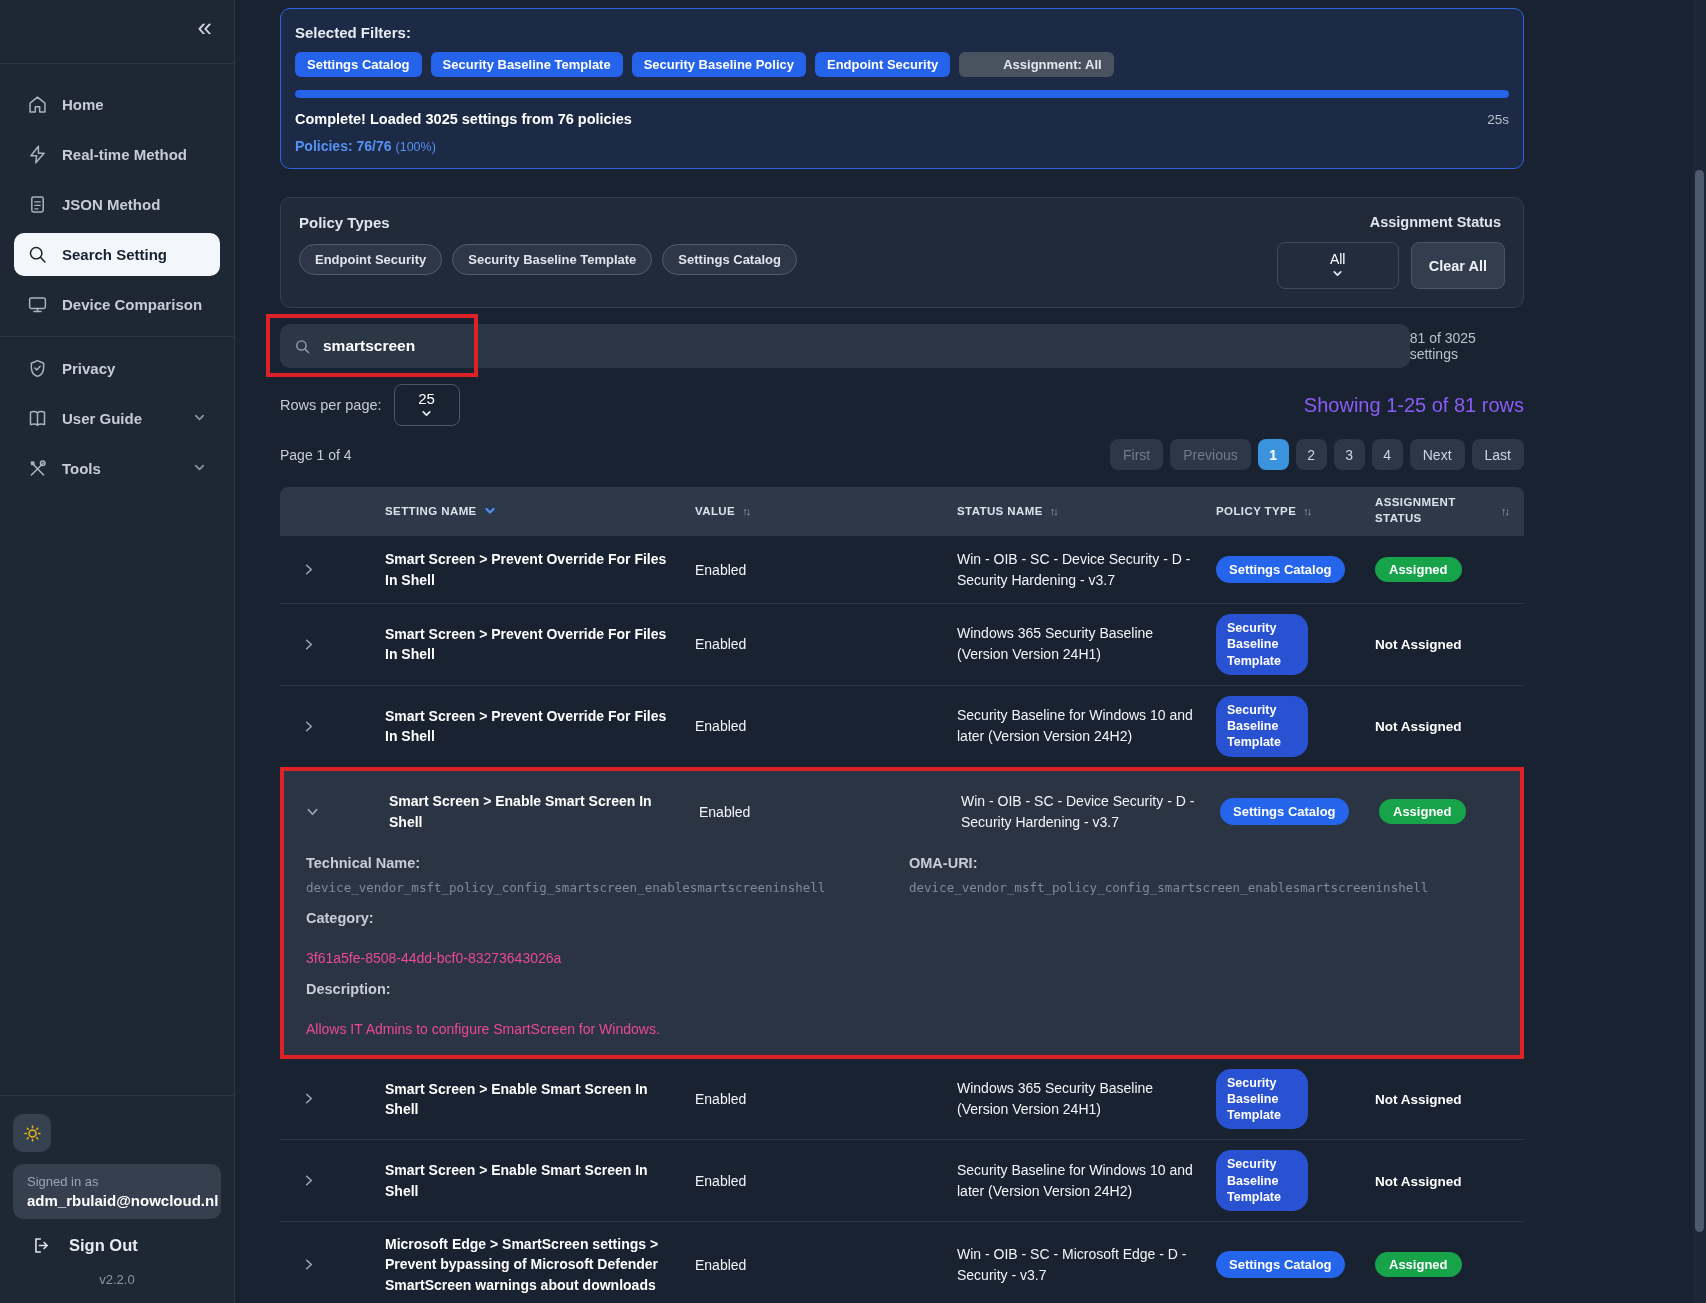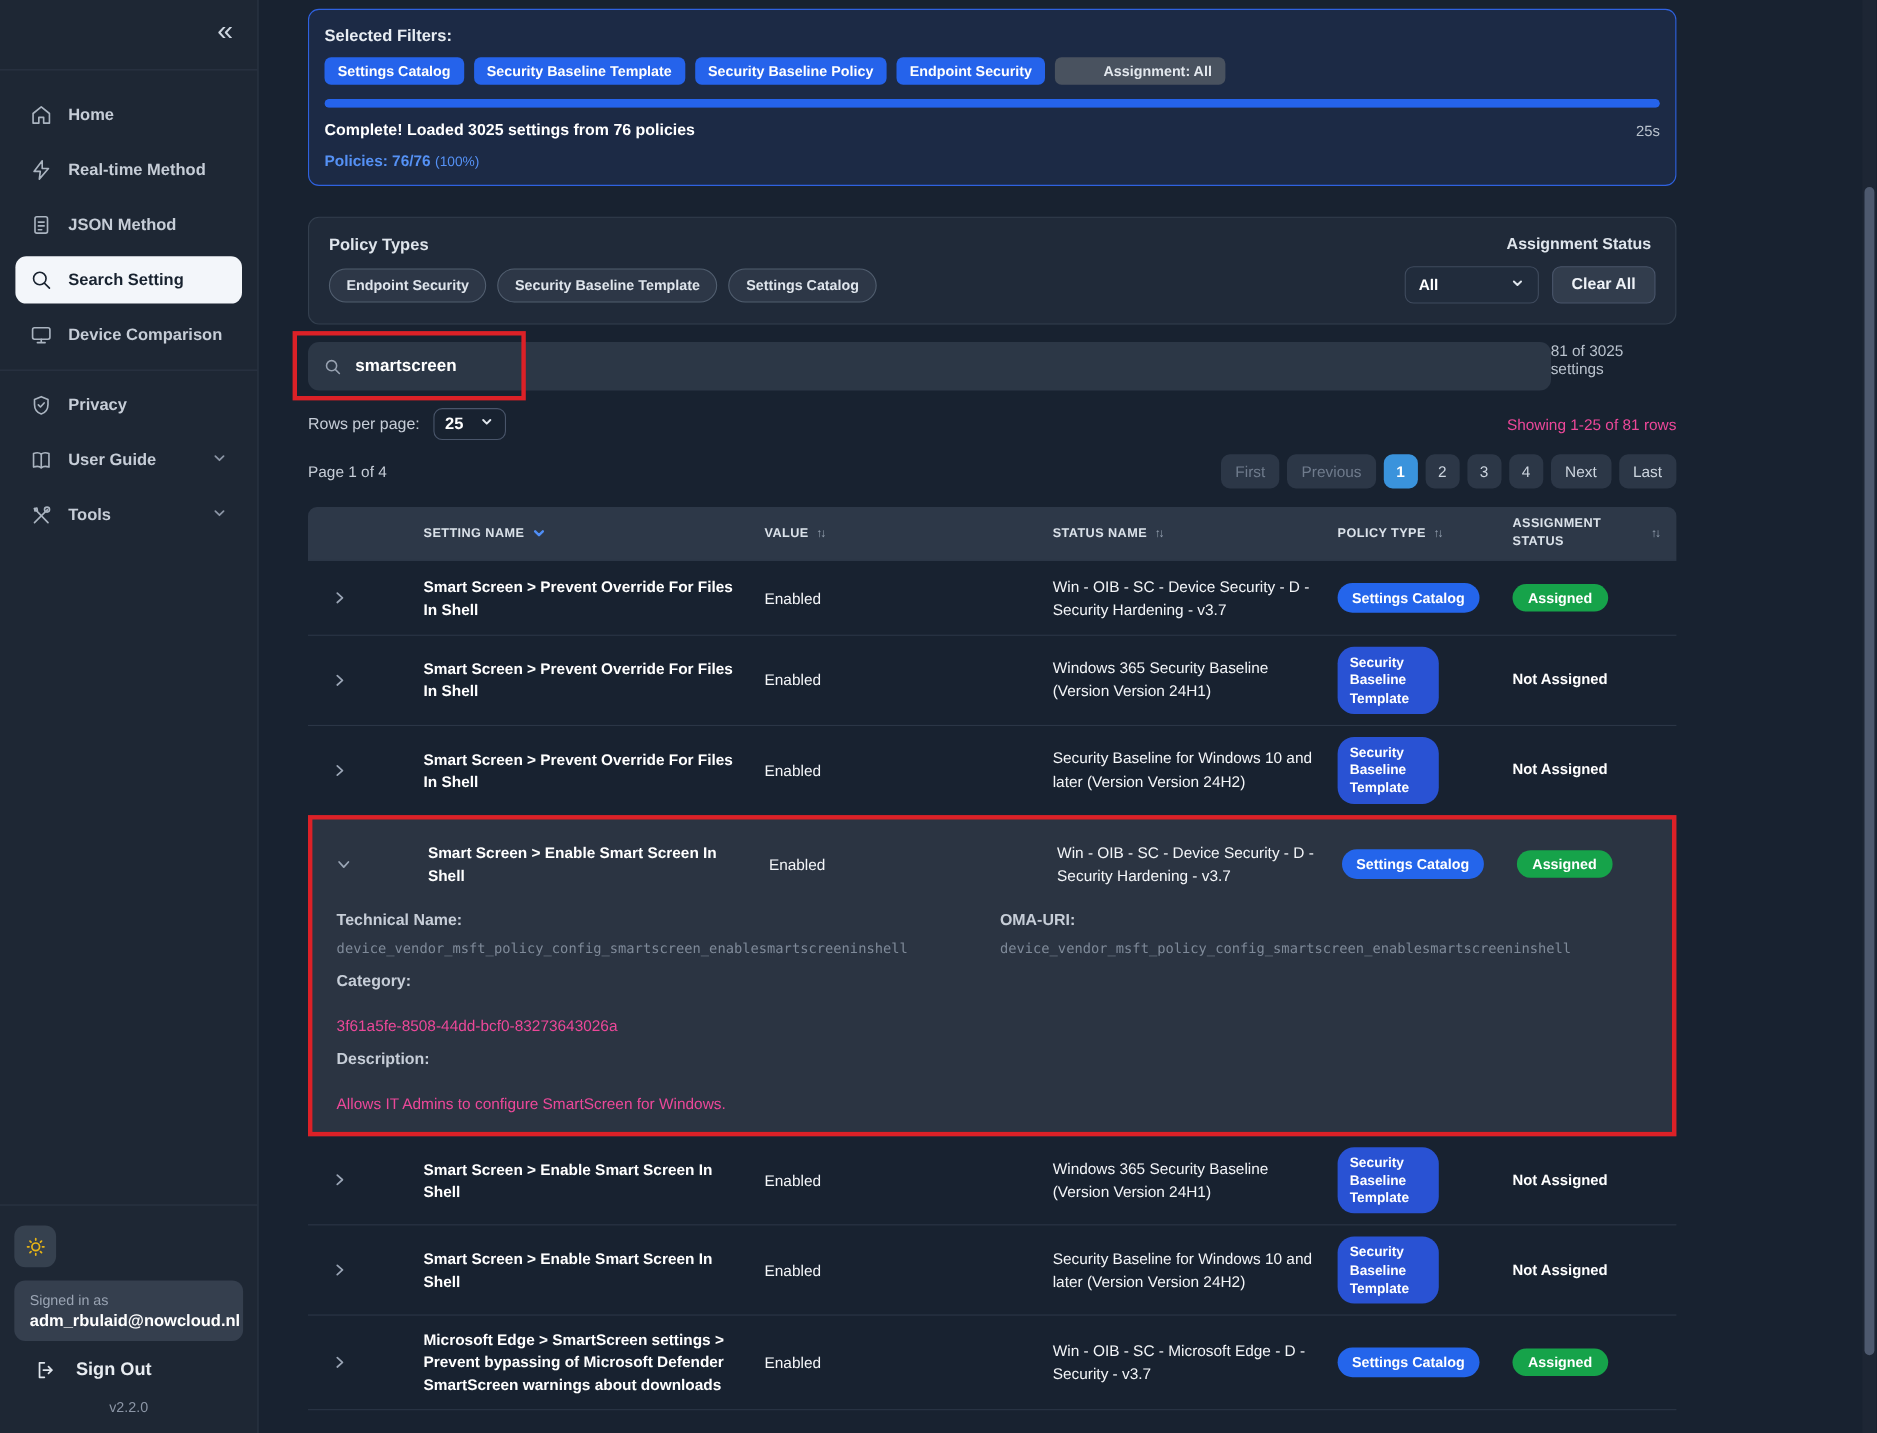--- a/index.html
+++ b/index.html
@@ -51,34 +51,34 @@
   .fp-policies { margin-top:11px; color:#5591f5; font-size:14px; font-weight:600; cursor:pointer; }
   .fp-policies .pct { font-size:12.5px; font-weight:400; margin-left:4px; }
 
   .policy-panel { margin-top:28px; background:#202a39; border:1px solid #333f4e; border-radius:10px; padding:16px 18px 18px; display:flex; justify-content:space-between; }
   .pp-title { color:#dfe5ec; font-size:15px; font-weight:600; }
   .pp-chips { display:flex; gap:10px; margin-top:13px; }
   .ochip { background:#2d3747; border:1px solid #515e6f; border-radius:9999px; padding:7px 15px; color:#dfe5ec; font-size:13px; font-weight:600; cursor:pointer; }
   .pp-right { text-align:right; }
   .pp-as-label { color:#dfe5ec; font-size:14.5px; font-weight:600; padding-right:4px; }
   .pp-controls { display:flex; gap:12px; margin-top:12px; }
-  .select { display:flex; align-items:flex-start; justify-content:space-between; background:#212c3c; border:1px solid #3f4b5e; border-radius:8px; padding:8px 12px; width:122px; color:#fff; font-size:14px; font-weight:700; cursor:pointer; }
+  .select { display:flex; align-items:center; justify-content:space-between; background:#212c3c; border:1px solid #3f4b5e; border-radius:8px; padding:8px 12px; width:122px; color:#fff; font-size:14px; font-weight:400; cursor:pointer;flex-direction:column; }
   .select svg { width:13px; height:13px; stroke:#dfe5ec; fill:none; stroke-width:2.2; stroke-linecap:round; stroke-linejoin:round; }
   .clear-btn { background:#323d4d; border:1px solid #49556a; border-radius:8px; padding:8px 17px; color:#eef2f7; font-size:14.5px; font-weight:600; cursor:pointer; font-family:inherit; }
 
-  .search-row { margin-top:16px; display:flex; position:relative; }
+  .search-row { margin-top:16px; display:flex; align-items:center; position:relative; }
   .search-box { width:1168px; height:44px; background:#2c3746; border-radius:10px; display:flex; align-items:center; padding:0 14px; gap:10px; }
   .search-box svg { width:17px; height:17px; stroke:#97a1b0; fill:none; stroke-width:2; stroke-linecap:round; flex:none; }
   .search-box input { background:transparent; border:none; outline:none; color:#fff; font-size:15.5px; flex:1; font-family:inherit; font-weight:600; }
   .results-count { margin-left:auto; color:#b9c2cd; font-size:14px; }
   .red-box-search { position:absolute; left:-14px; top:-10px; width:212px; height:63px; border:4px solid #dc2127; pointer-events:none; z-index:5; }
 
   .rows-row { margin-top:16px; display:flex; align-items:center; gap:12px; color:#c6cdd7; font-size:14.5px; }
   .select.small { width:66px; padding:5px 10px; background:transparent; border:1px solid #49556a; font-size:15px; }
-  .showing { margin-left:auto; color:#ec4899; font-size:14px; }
+  .showing { margin-left:auto; color:#8b5cf6; font-size:20px; }
 
   .page-row { margin-top:13px; display:flex; align-items:center; color:#c6cdd7; font-size:14px; }
   .page-btns { margin-left:auto; display:flex; gap:7px; }
   .pg { height:31px; padding:0 13px; border:none; border-radius:8px; background:#2c3747; color:#cdd5df; font-size:14px; font-family:inherit; cursor:pointer; }
   .pg.dim { color:#6f7b8c; }
   .pg.num { padding:0 11px; min-width:31px; }
   .pg.active { background:#3a93dc; color:#fff; font-weight:600; }
 
   
   .table { margin-top:17px; }

